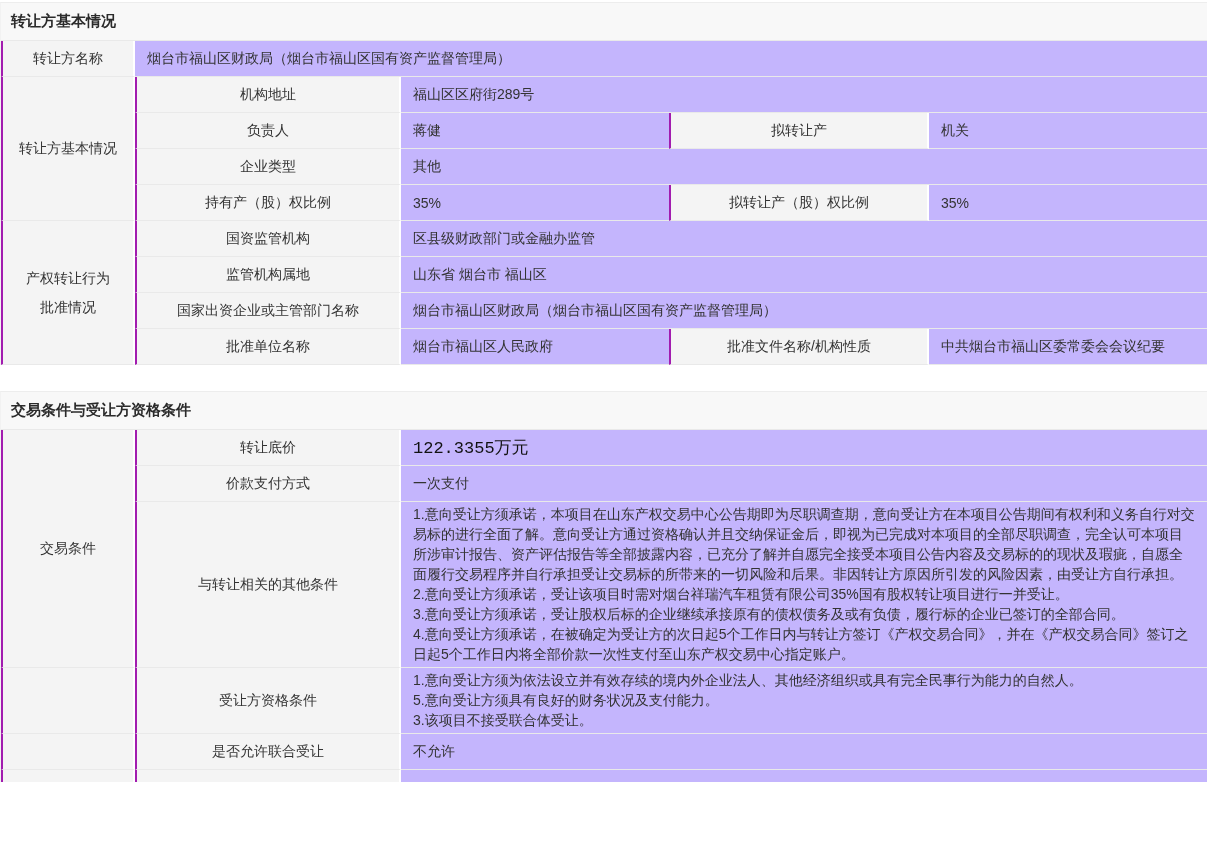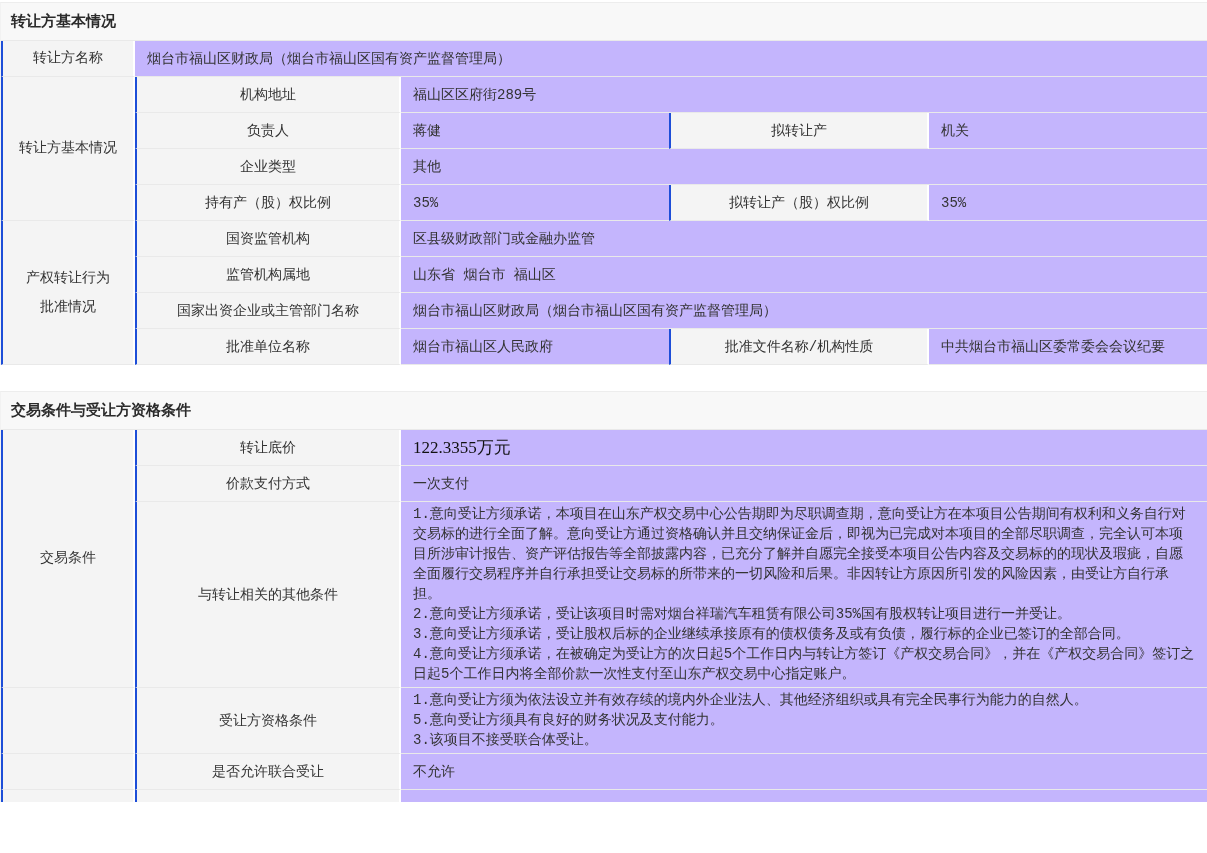--- a/index.html
+++ b/index.html
@@ -20,52 +20,51 @@
     border-right: 1px solid #f2f2f2;
   }
   #t1 { margin-bottom: 26px; }
   td {
     border-bottom: 1px solid #e9e9e9;
     font-size: 14px;
     height: 36px;
     vertical-align: middle;
     padding: 0;
     overflow: hidden;
-    font-family: Liberation Mono, monospace;
   }
   td.sec {
     background: #f8f8f8;
     font-weight: bold;
     font-size: 15px;
     height: 38px;
     padding: 0 10px;
     color: #2b2b2b;
     text-align: left;
   }
   td.lbl, td.lbl2 {
     background: #f4f4f4;
     text-align: center;
     padding: 0 14px;
-    border-left: 2px solid #1d4ed8;
+    border-left: 2px solid #a21caf;
     border-right: 2px solid #ffffff;
   }
   td.lbl { line-height: 29px; }
   td.val {
     background: #c4b5fd;
     text-align: left;
     padding: 0 12px;
   }
   td.multi {
     height: auto;
     padding: 2px 12px 3px 12px;
     line-height: 20px;
     vertical-align: middle;
   }
   td.price {
-    font-family: Liberation Serif, serif;
+    font-family: Liberation Mono, monospace;
     font-size: 17px;
     color: #111111;
   }
   tr.partial td { height: 12px; border-bottom: none; }
 </style>
 </head>
 <body>
 
 <table id="t1">
   <colgroup>

